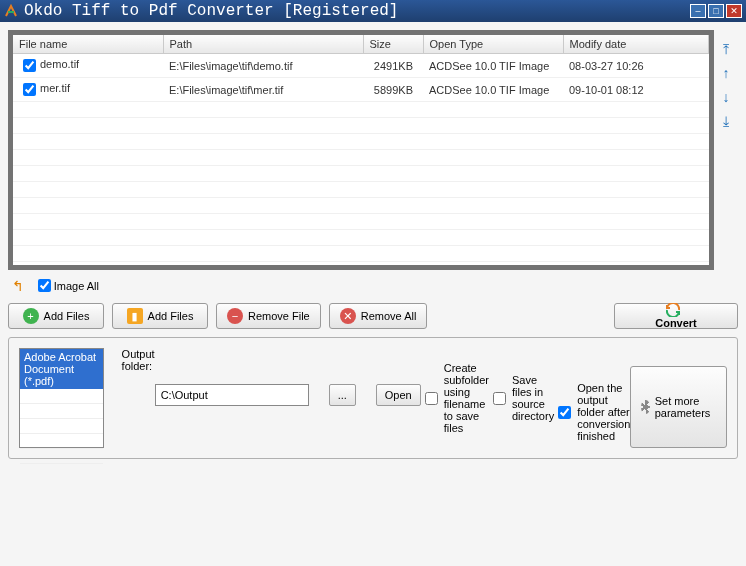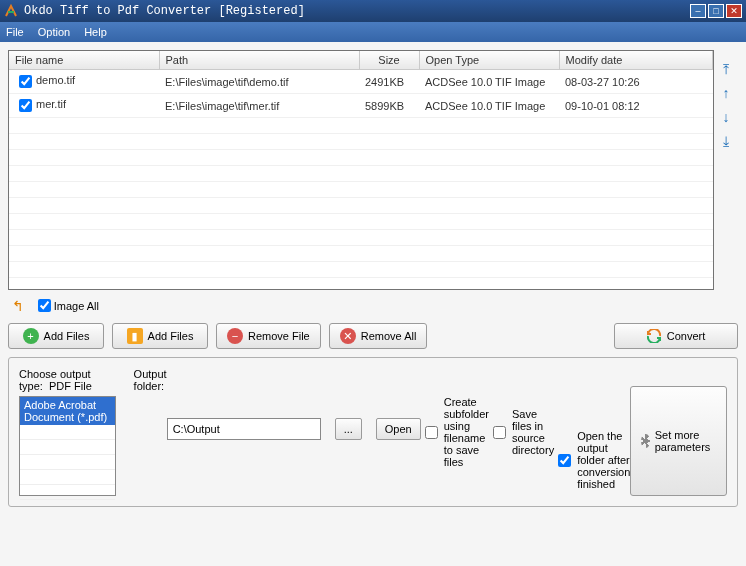--- a/index.html
+++ b/index.html
@@ -1,49 +1,49 @@
 <!DOCTYPE html>
 <html><head>
 <meta charset="utf-8">
 <style>
 * { box-sizing: border-box; font-family: Tahoma, Arial, sans-serif; font-size: 11px; }
 body { margin: 0; background: #3a6ea5; width: 746px; height: 566px; overflow: hidden; }
 .window { width: 746px; height: 566px; background: #f0f0f0; display: flex; flex-direction: column; }
 .titlebar { background: linear-gradient(#2b5797, #1e3f6f); color: #fff; height: 22px; display: flex; align-items: center; padding: 0 4px; font-size: 12px; }
 .titlebar .app-icon { width: 14px; height: 14px; margin-right: 6px; display: inline-block; }
-.titlebar .title { flex: 1; font-family: "Courier New", monospace; font-size: 12px; }
+.titlebar .title { flex: 1; font-family: "Courier New", monospace; font-size: 16px; }
 .titlebar .winbtn { width: 16px; height: 14px; margin-left: 2px; display: inline-flex; align-items: center; justify-content: center; border: 1px solid #fff; background: #3a70b0; color: #fff; font-size: 9px; cursor: pointer; }
 .titlebar .winbtn.close { background: #c0392b; }
 .menubar { background: linear-gradient(#4a7cc0, #3565a8); color: #fff; height: 20px; display: flex; align-items: center; padding: 0 6px; font-family: "Courier New", monospace; font-size: 12px; }
 .menubar .menu-item { margin-right: 14px; cursor: pointer; }
 .content { flex: 1; background: #f5f5f5; padding: 8px; display: flex; flex-direction: column; }
 .file-area { display: flex; }
-.file-table-wrap { flex: 1; border: 1px solid #737373; background: #fff; height: 240px; overflow: hidden; }
+.file-table-wrap { flex: 1; border: 5px solid #737373; background: #fff; height: 240px; overflow: hidden; }
 .file-table { width: 100%; border-collapse: collapse; }
 .file-table th { background: linear-gradient(#fdfdfd, #e8e8e8); border-right: 1px solid #cacaca; border-bottom: 1px solid #cacaca; text-align: left; padding: 3px 6px; font-weight: normal; color: #333; }
 .file-table td { border-bottom: 1px solid #f0f0f0; padding: 2px 6px; color: #333; white-space: nowrap; }
-.file-table td.size { text-align: left; padding-right: 10px; }
+.file-table td.size { text-align: right; padding-right: 10px; }
 .file-table .cb { margin-right: 4px; vertical-align: middle; }
 .side-arrows { width: 24px; display: flex; flex-direction: column; align-items: center; padding-top: 10px; }
 .side-arrows .arr { width: 18px; height: 18px; margin-bottom: 6px; display: flex; align-items: center; justify-content: center; color: #1e6fb8; cursor: pointer; font-size: 14px; }
 .selectall-row { display: flex; align-items: center; margin: 6px 2px 8px; }
 .selectall-row .up-icon { color: #e08000; font-size: 14px; margin-right: 10px; margin-left: 2px; cursor: pointer; }
 .btn-row { display: flex; gap: 8px; margin-bottom: 8px; }
 .btn { background: linear-gradient(#fdfdfd, #e4e4e4); border: 1px solid #9a9a9a; border-radius: 3px; padding: 5px 10px; display: inline-flex; align-items: center; cursor: pointer; min-width: 96px; justify-content: center; height: 26px; }
 .btn .bicon { width: 16px; height: 16px; margin-right: 5px; display: inline-flex; align-items: center; justify-content: center; border-radius: 8px; font-size: 11px; color: #fff; }
-.btn.large { min-width: 124px; font-weight: normal; }
+.btn.large { min-width: 124px; font-weight: bold; flex-direction: column; }
 .spacer { flex: 1; }
 .bottom-panel { border: 1px solid #b0b0b0; border-radius: 3px; padding: 10px; display: flex; gap: 18px; background: #f5f5f5; }
 .out-type { width: 240px; }
 .out-type-label { margin-bottom: 4px; }
 .out-list { border: 1px solid #888; background: #fff; height: 100px; }
 .out-list .sel { background: #2f6fcf; color: #fff; padding: 2px 4px; }
 .out-list .row { border-bottom: 1px solid #eee; height: 15px; }
 .out-right { flex: 1; }
-.of-row { display: flex; align-items: center; gap: 14px; margin: 4px 0 10px; }
+.of-row { display: flex; align-items: center; gap: 20px; margin: 4px 0 10px; }
 .of-input { flex: 1; border: 1px solid #888; background: #fff; padding: 3px 5px; height: 22px; }
 .smallbtn { background: linear-gradient(#fdfdfd,#e4e4e4); border: 1px solid #9a9a9a; border-radius: 2px; padding: 3px 8px; cursor: pointer; height: 22px; display: inline-flex; align-items: center; }
 .chk-row { display: flex; align-items: center; margin: 6px 0; }
 .chk-row input { margin-right: 6px; }
 .right-col { display:flex; flex-direction:row; }
 .param-btn-wrap { display:flex; justify-content:flex-start; margin-top:18px; }
 .param-btn { background: linear-gradient(#fdfdfd,#e4e4e4); border:1px solid #9a9a9a; border-radius:3px; padding:5px 10px; cursor:pointer; display:inline-flex; align-items:center; }
 .param-btn .gicon { width:14px; height:14px; margin-right:5px; display:inline-block; background: radial-gradient(circle,#888 30%, transparent 31%), conic-gradient(#888 0 10%, transparent 10% 20%,#888 20% 30%,transparent 30% 40%,#888 40% 50%,transparent 50% 60%,#888 60% 70%,transparent 70% 80%,#888 80% 90%,transparent 90% 100%); border-radius:50%; }
 </style>
 </head>
@@ -56,35 +56,30 @@
           <path d="M2 12 L7 2 L12 12" stroke="#e67e22" stroke-width="2" fill="none"></path>
           <path d="M4 8 L10 8" stroke="#27ae60" stroke-width="2"></path>
         </svg>
     </span>
     <span class="title">Okdo Tiff to Pdf Converter [Registered]</span>
     <span class="winbtn">–</span>
     <span class="winbtn">□</span>
     <span class="winbtn close">✕</span>
   </div>
 
-  <div class="menubar">
-    <span class="menu-item">File</span>
-    <span class="menu-item">Option</span>
-    <span class="menu-item">Help</span>
-  </div>
 
   <div class="content">
     <div class="file-area">
       <div class="file-table-wrap">
         <table class="file-table">
           <thead>
             <tr>
               <th style="width:150px">File name</th>
               <th style="width:200px">Path</th>
-              <th style="width:60px;text-align:center">Size</th>
+              <th style="width:60px;text-align:left">Size</th>
               <th style="width:140px">Open Type</th>
               <th>Modify date</th>
             </tr>
           </thead>
           <tbody id="file-rows">
               <tr>
                 <td><input type="checkbox" checked="" class="cb" style="">demo.tif</td>
                 <td>E:\Files\image\tif\demo.tif</td>
                 <td class="size">2491KB</td>
                 <td>ACDSee 10.0 TIF Image</td>
@@ -173,24 +168,20 @@
               <path d="M1 2 L1 5 L4 5" stroke="#e67e22" stroke-width="2" fill="none"></path>
               <path d="M13 12 L13 9 L10 9" stroke="#27ae60" stroke-width="2" fill="none"></path>
             </svg>
         </span>
         <span>Convert</span>
       </div>
     </div>
 
     <div class="bottom-panel">
       <div class="out-type">
-        <div class="out-type-label">
-          <span>Choose output type:</span>
-          &nbsp;<span>PDF File</span>
-        </div>
         <div class="out-list">
           <div class="sel">Adobe Acrobat Document (*.pdf)</div>
           <div class="row"></div>
             <div class="row"></div>
             <div class="row"></div>
             <div class="row"></div>
             <div class="row"></div>
         </div>
       </div>
       <div class="out-right right-col">

